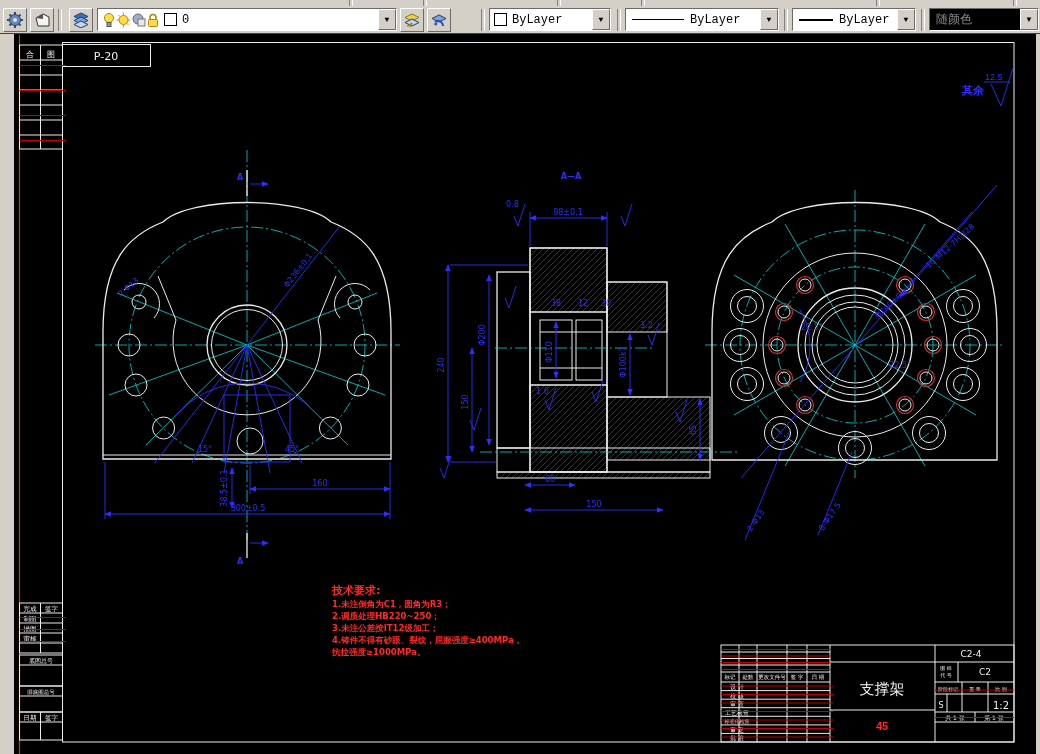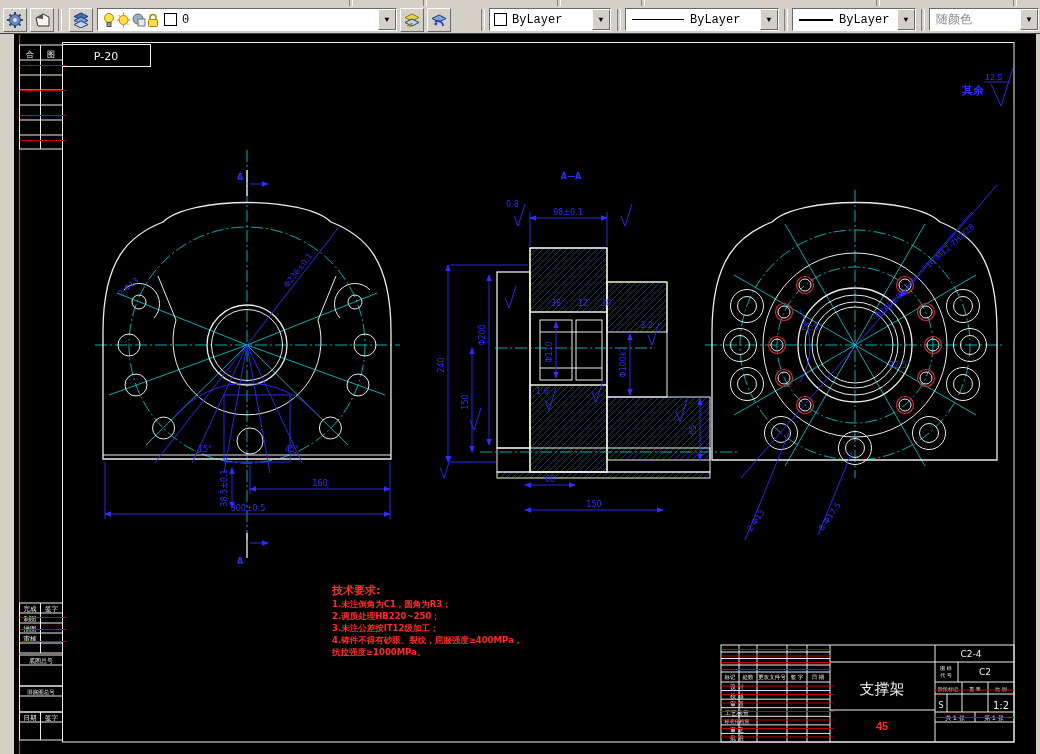--- a/index.html
+++ b/index.html
@@ -11,21 +11,21 @@
   .toolbar{position:absolute;left:0;top:6px;width:1040px;height:27px;background:#d4d0c8;
            border-bottom:1px solid #808080;display:flex;align-items:center;}
   .btn{width:22px;height:22px;margin-left:3px;background:#d4d0c8;border:1px solid;
        border-color:#fff #6a6a6a #6a6a6a #fff;display:flex;align-items:center;justify-content:center;}
   .sep{width:2px;height:22px;margin:0 4px;border-left:1px solid #808080;border-right:1px solid #fff;}
   .combo{height:21px;background:#fff;border:1px solid;border-color:#6a6a6a #fff #fff #6a6a6a;
          display:flex;align-items:center;font-family:"Liberation Mono",monospace;font-size:12px;color:#000;}
   .combo .arrow{margin-left:auto;width:16px;height:19px;background:#d4d0c8;
         border:1px solid;border-color:#fff #6a6a6a #6a6a6a #fff;display:flex;align-items:center;justify-content:center;
         font-size:8px;color:#000;}
-  .combo.disabled{background:#ffffff;color:#8a8a8a;font-family:"Liberation Sans",sans-serif;}
+  .combo.disabled{background:#000000;color:#8a8a8a;font-family:"Liberation Sans",sans-serif;}
   .swatch{width:11px;height:11px;background:#fff;border:1px solid #000;margin:0 5px 0 4px;}
   .lt-sample{display:inline-block;width:52px;border-top:1px solid #000;margin:0 6px 0 6px;}
   .ic{display:flex;align-items:center;}
   .ic svg{display:block;}
   
   .canvas{position:absolute;left:14px;top:34px;width:1022px;height:720px;background:#000;}
   .canvas-edge{position:absolute;left:0;top:33px;width:1040px;height:1px;background:#404040;}
   svg.draw{position:absolute;left:0;top:0;width:1040px;height:754px;pointer-events:none;}
   
   .w{stroke:#ececec;stroke-width:1;fill:none;}

